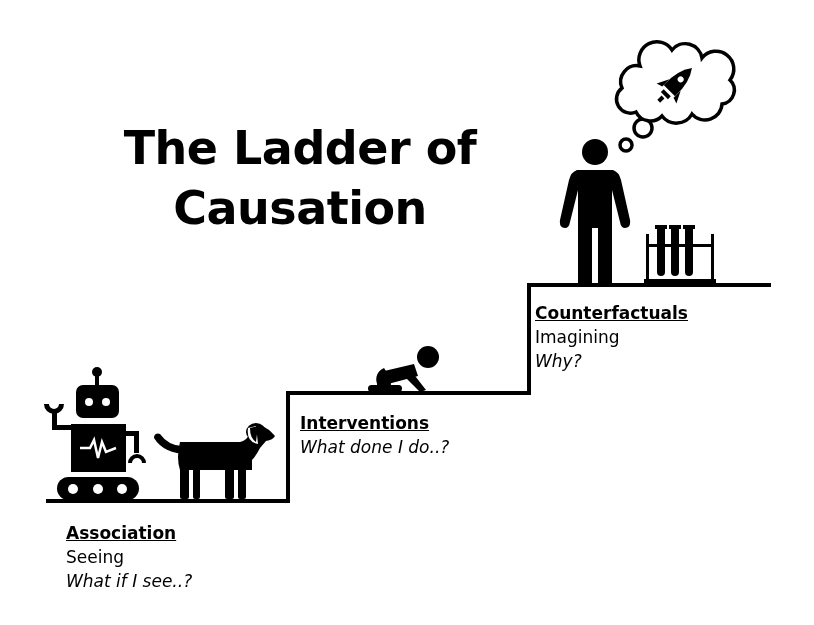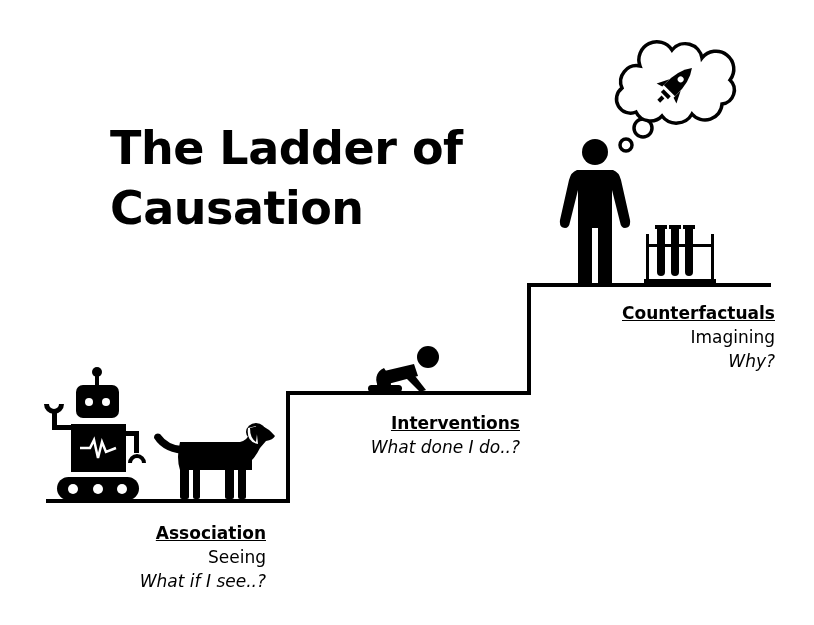--- a/index.html
+++ b/index.html
@@ -1,20 +1,20 @@
 <!DOCTYPE html>
 <html><head>
   <meta charset="utf-8">
   <style>
     html, body { margin: 0; padding: 0; background: #ffffff; }
     body { width: 814px; height: 625px; position: relative; overflow: hidden; font-family: "Liberation Sans", sans-serif; color: #000; }
-    .title { position: absolute; left: 110px; top: 118px; width: 380px; font-family: "DejaVu Sans", sans-serif; font-weight: bold; font-size: 46px; line-height: 60px; letter-spacing: -0.5px; }
+    .title { position: absolute; left: 110px; top: 118px; width: 380px; text-align: center; font-family: "DejaVu Sans", sans-serif; font-weight: bold; font-size: 46px; line-height: 60px; letter-spacing: -0.5px; }
     .title span { display: block; }
     svg.stage { position: absolute; left: 0; top: 0; }
-    .label { position: absolute; text-align: right; font-family: "DejaVu Sans", sans-serif; font-size: 17px; line-height: 24px; }
+    .label { position: absolute; text-align: left; font-family: "DejaVu Sans", sans-serif; font-size: 17px; line-height: 24px; }
     .label .head { font-weight: bold; text-decoration: underline; display: block; }
     .label .verb { display: block; }
     .label .q { display: block; font-style: italic; }
   </style>
 </head>
 <body>
 
 <div class="title">
   <span>The Ladder of</span>
   <span>Causation</span>

